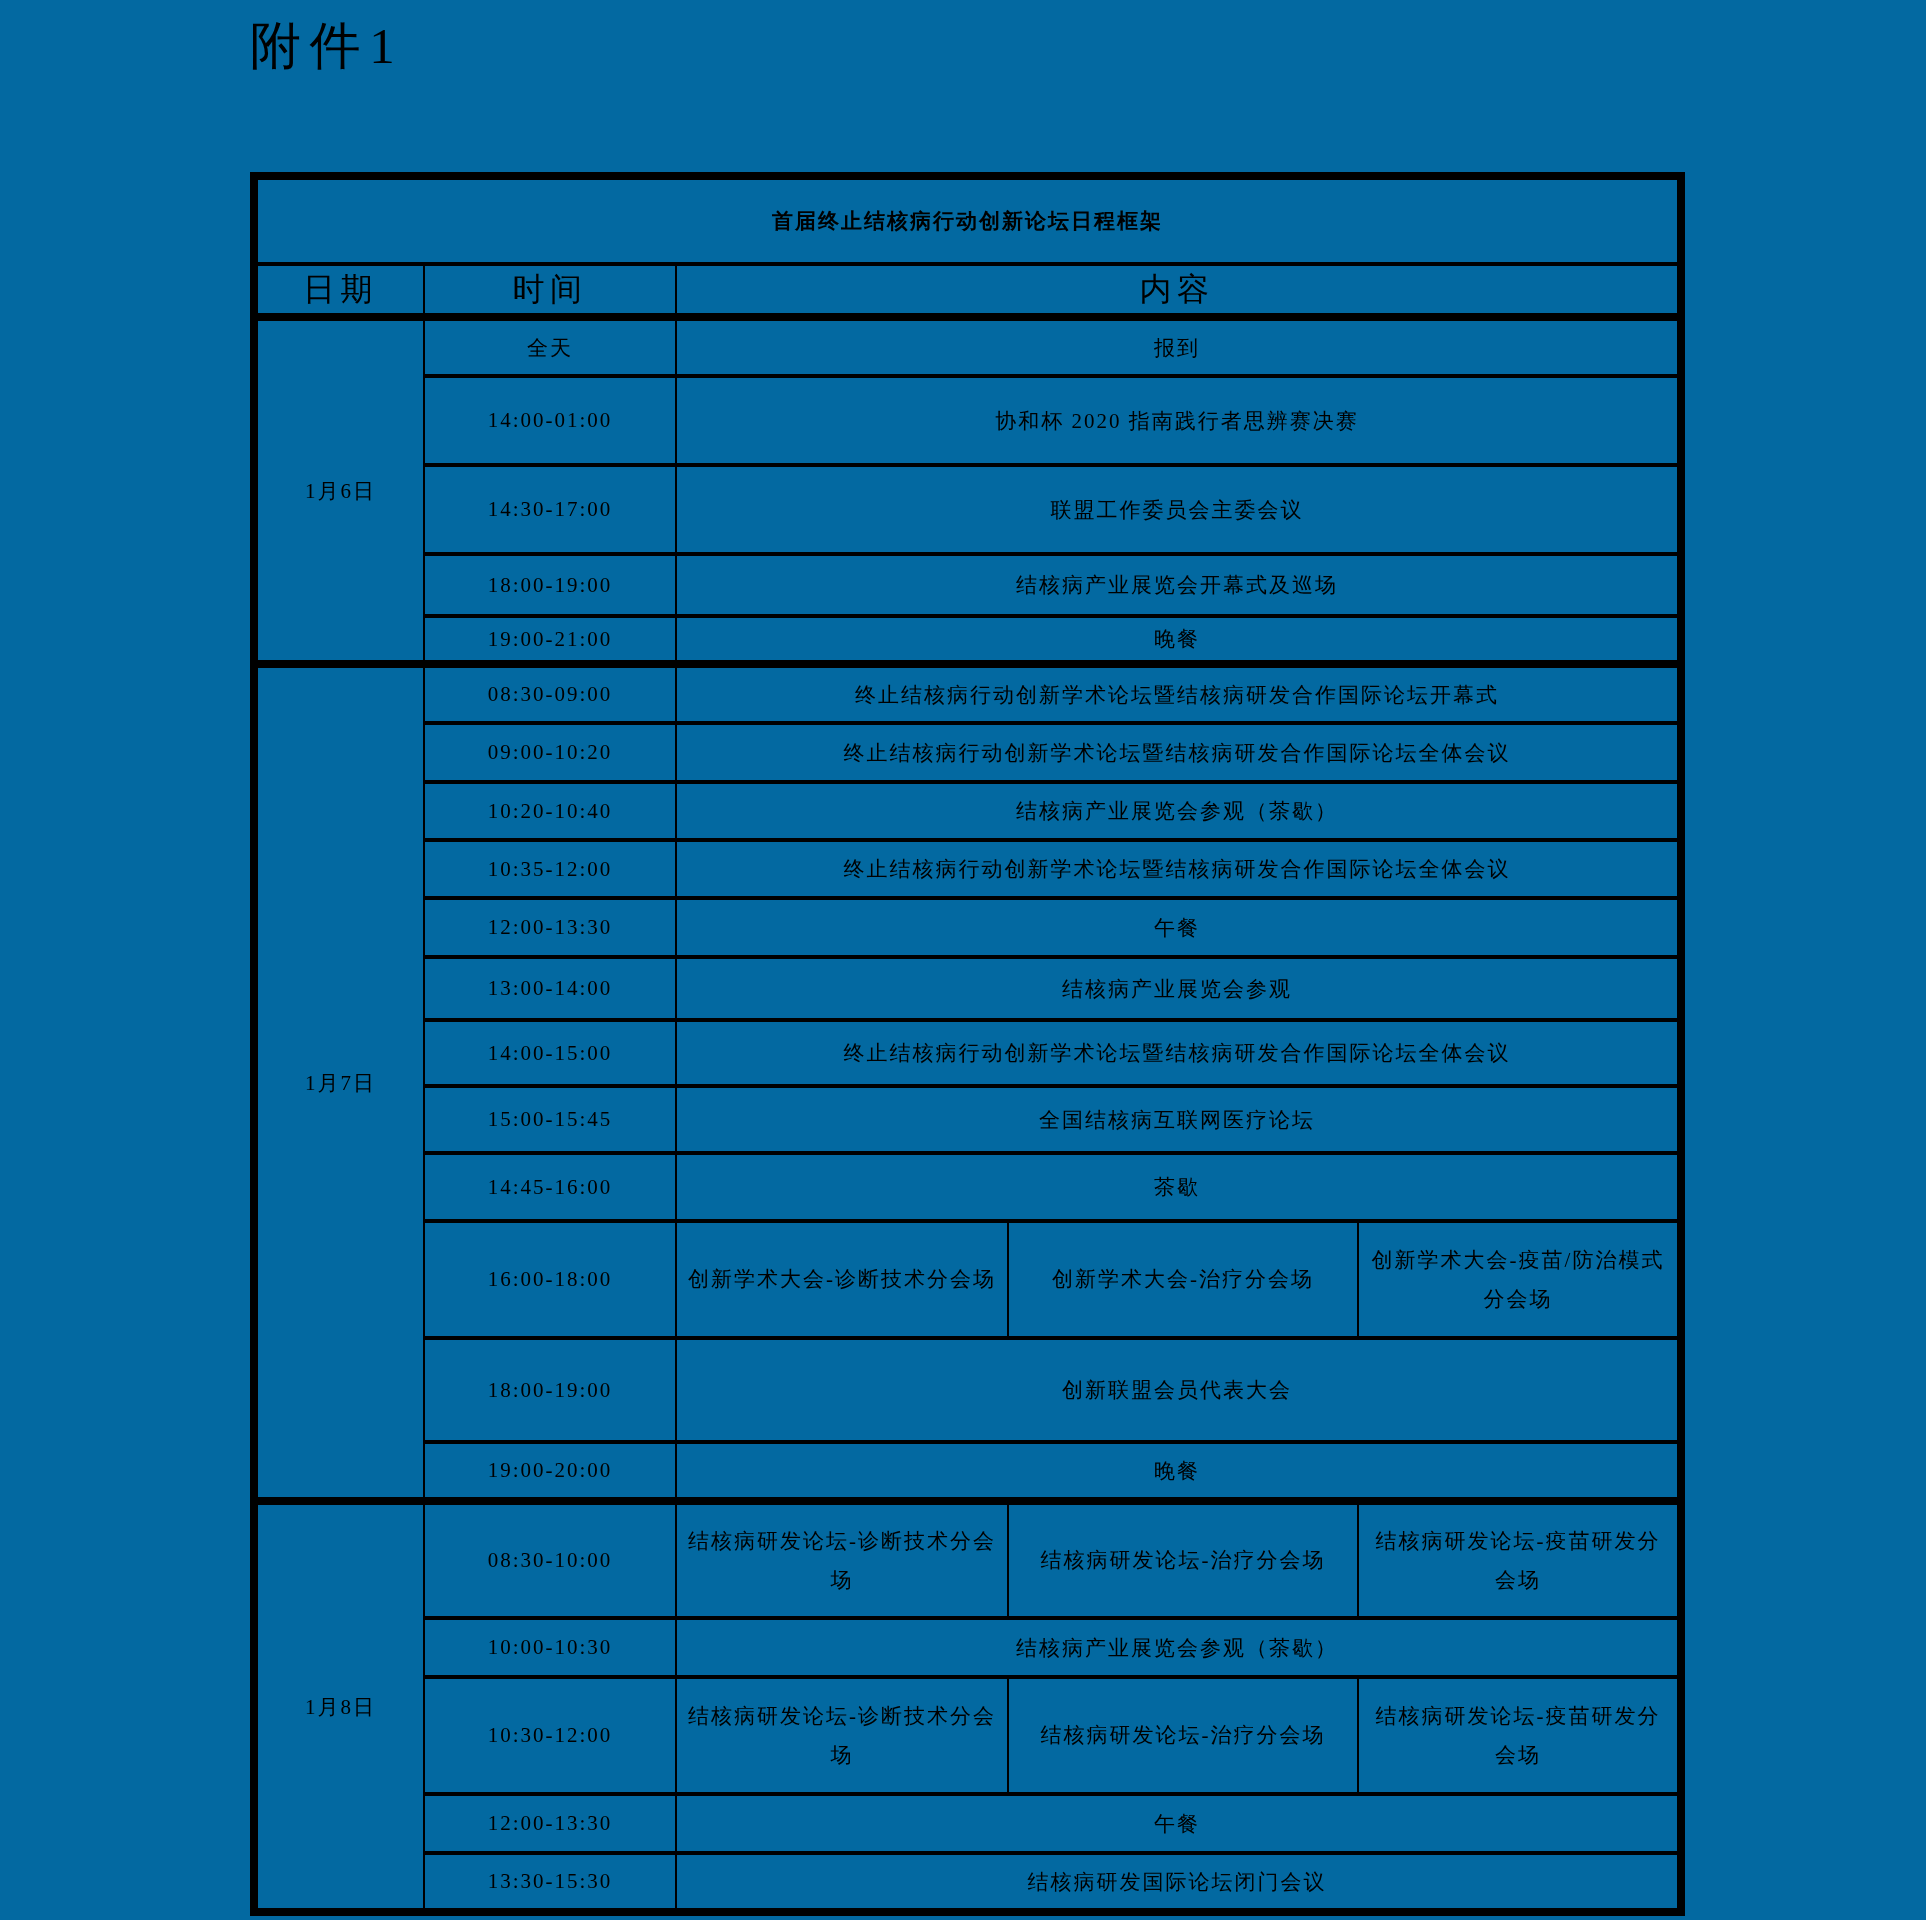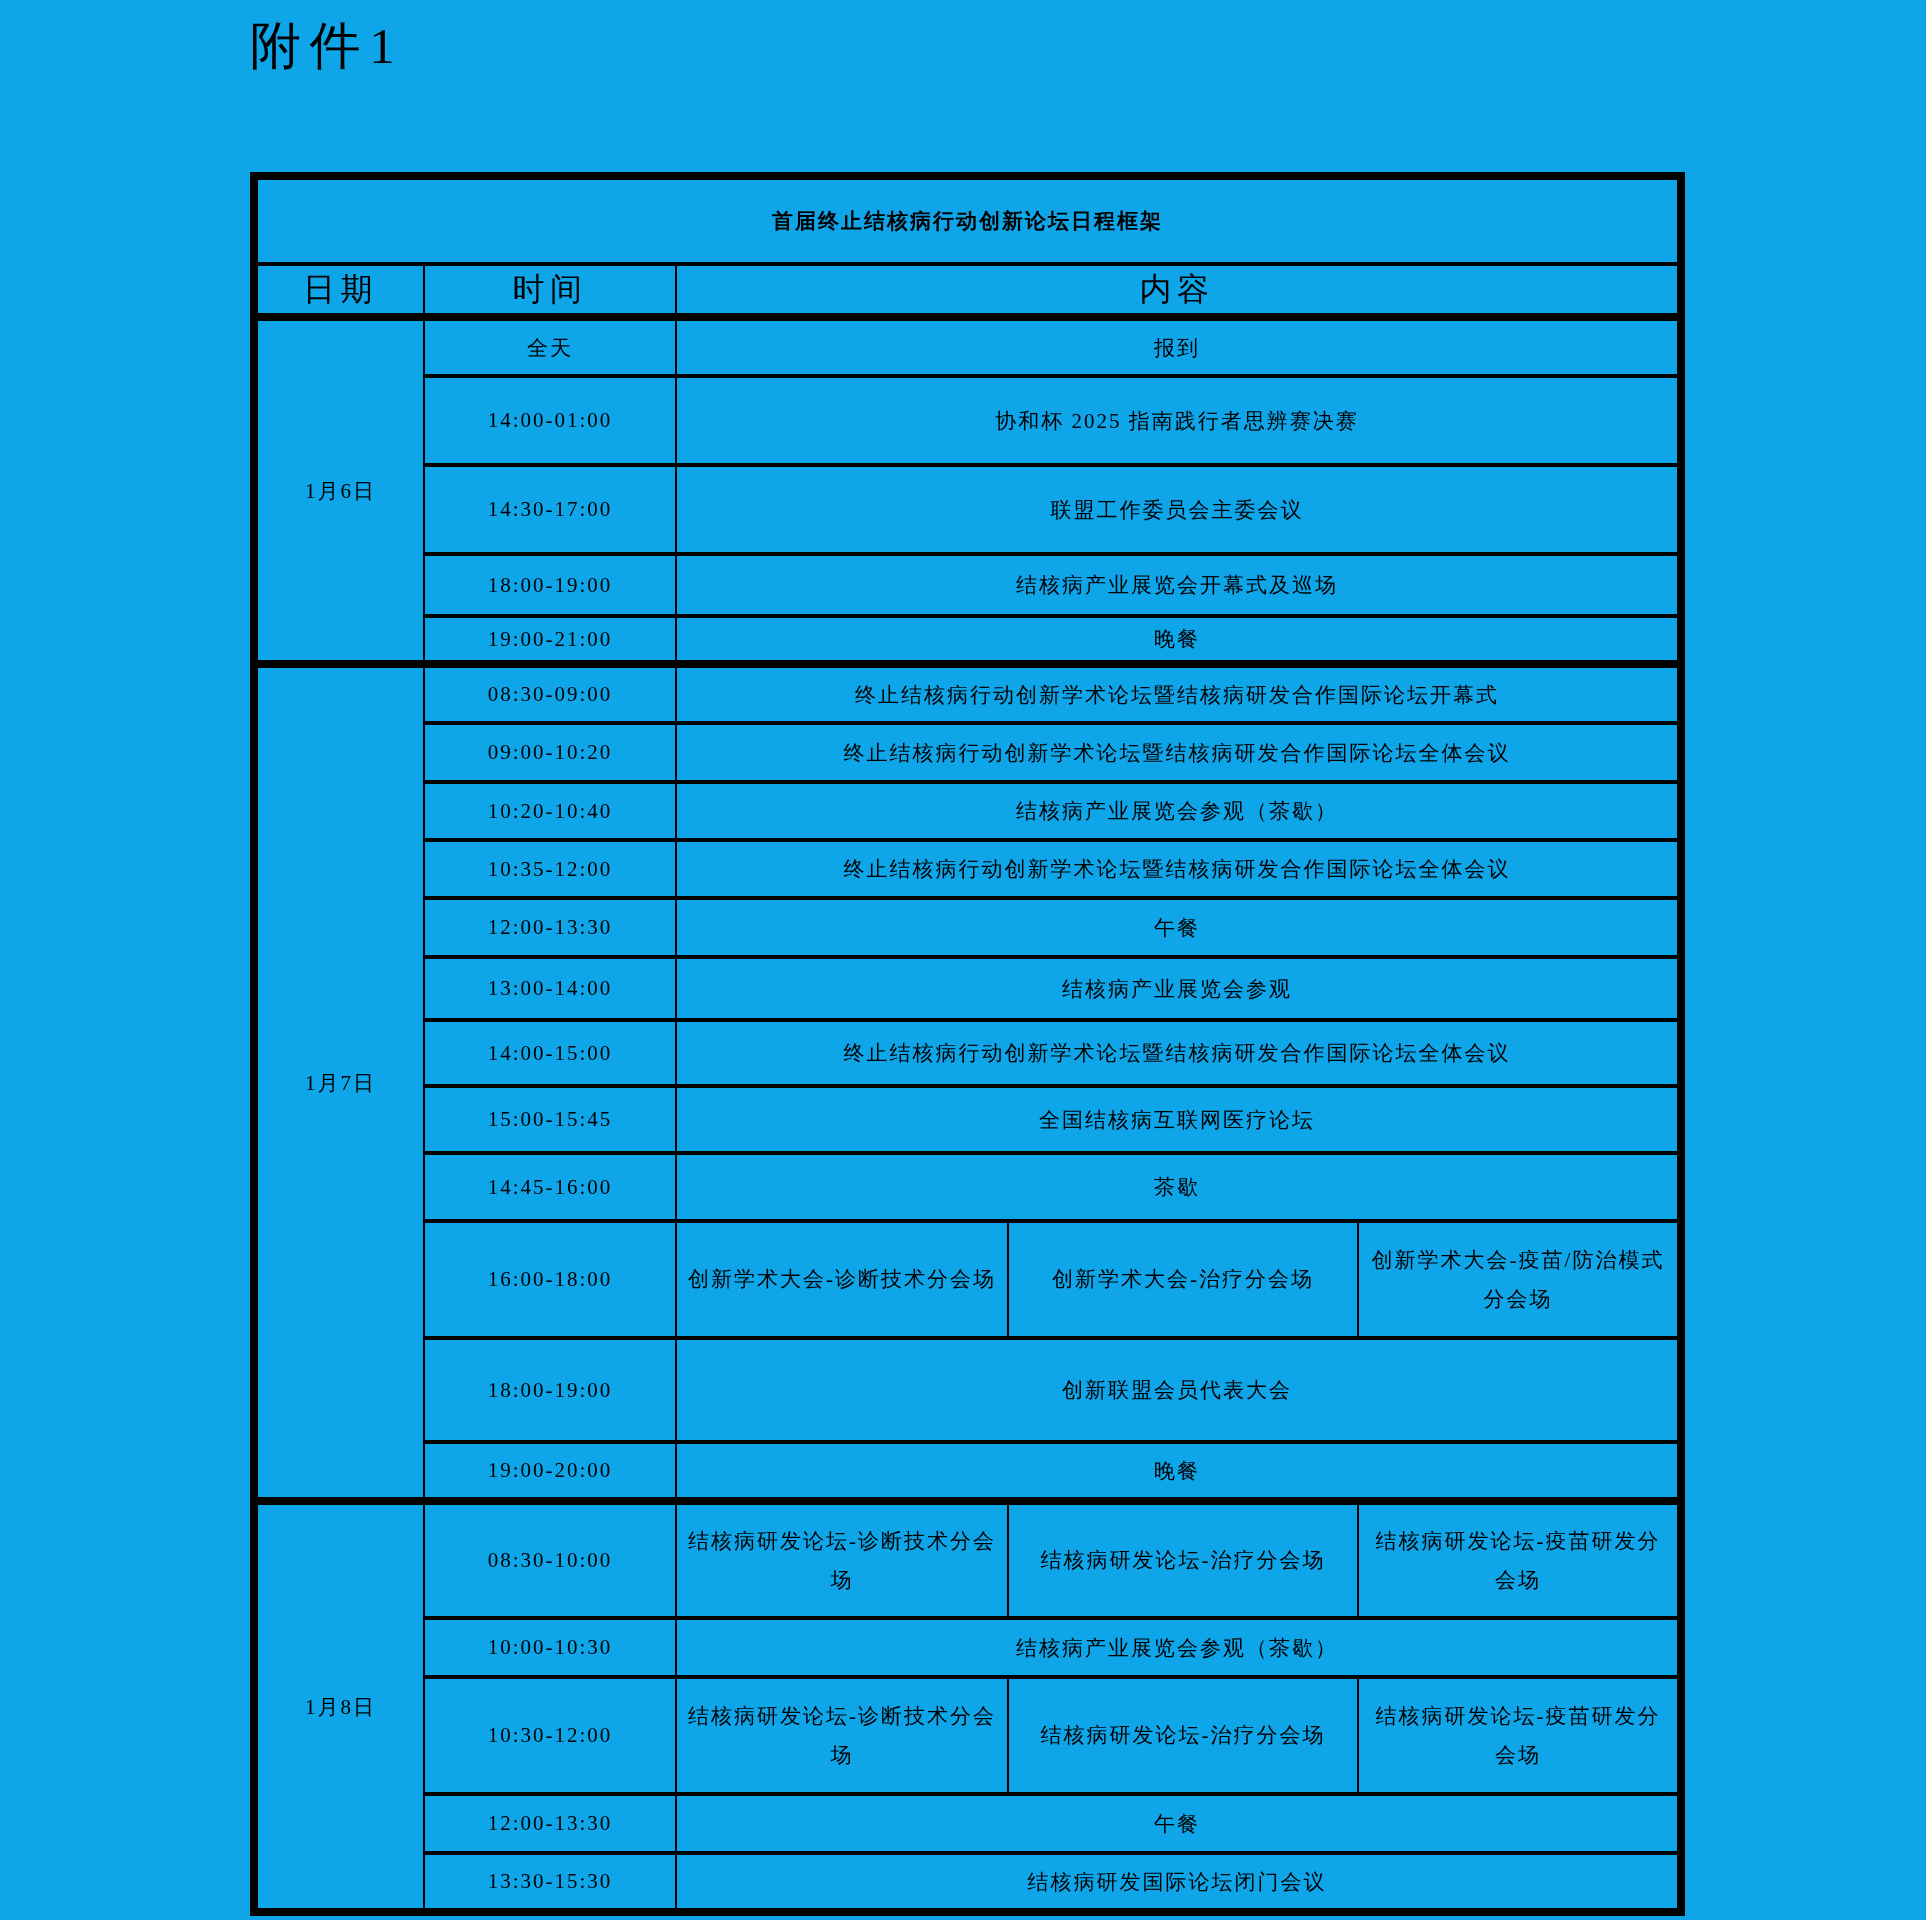--- a/index.html
+++ b/index.html
@@ -1,21 +1,21 @@
 <!DOCTYPE html>
 <html style="font-size:6.3px"><head>
 <meta charset="utf-8">
 <style>
   html, body { margin: 0; padding: 0; background: #ffffff; }
   body {
     width: 1926px; height: 1921px;
     font-family: "Liberation Serif", "DejaVu Serif", serif;
     color: #000;
   }
-  .page { position: relative; width: 1926px; height: 1921px; overflow: hidden; background: #0ea5e9; }
+  .page { position: relative; width: 1926px; height: 1921px; overflow: hidden; background: #0369a1; }
 
   .attachment {
     position: absolute; left: 250px; top: 11.7px;
     font-size: 51px; letter-spacing: 8.6px; font-weight: normal;
   }
   .doc-title {
     position: absolute; left: 0; top: 78px; width: 100%;
     text-align: center; font-size: 76px; font-weight: bold; letter-spacing: 2.3px;
   }
 
@@ -75,21 +75,21 @@
       <td colspan="3">内容</td>
     </tr>
 
     <tr class="sec" style="height:59px">
       <td class="date" rowspan="5">1月6日</td>
       <td class="time">全天</td>
       <td colspan="3">报到</td>
     </tr>
     <tr style="height:89px">
       <td class="time">14:00-01:00</td>
-      <td colspan="3">协和杯 2025 指南践行者思辨赛决赛</td>
+      <td colspan="3">协和杯 2020 指南践行者思辨赛决赛</td>
     </tr>
     <tr style="height:89px">
       <td class="time">14:30-17:00</td>
       <td colspan="3">联盟工作委员会主委会议</td>
     </tr>
     <tr style="height:62px">
       <td class="time">18:00-19:00</td>
       <td colspan="3">结核病产业展览会开幕式及巡场</td>
     </tr>
     <tr style="height:48px">

